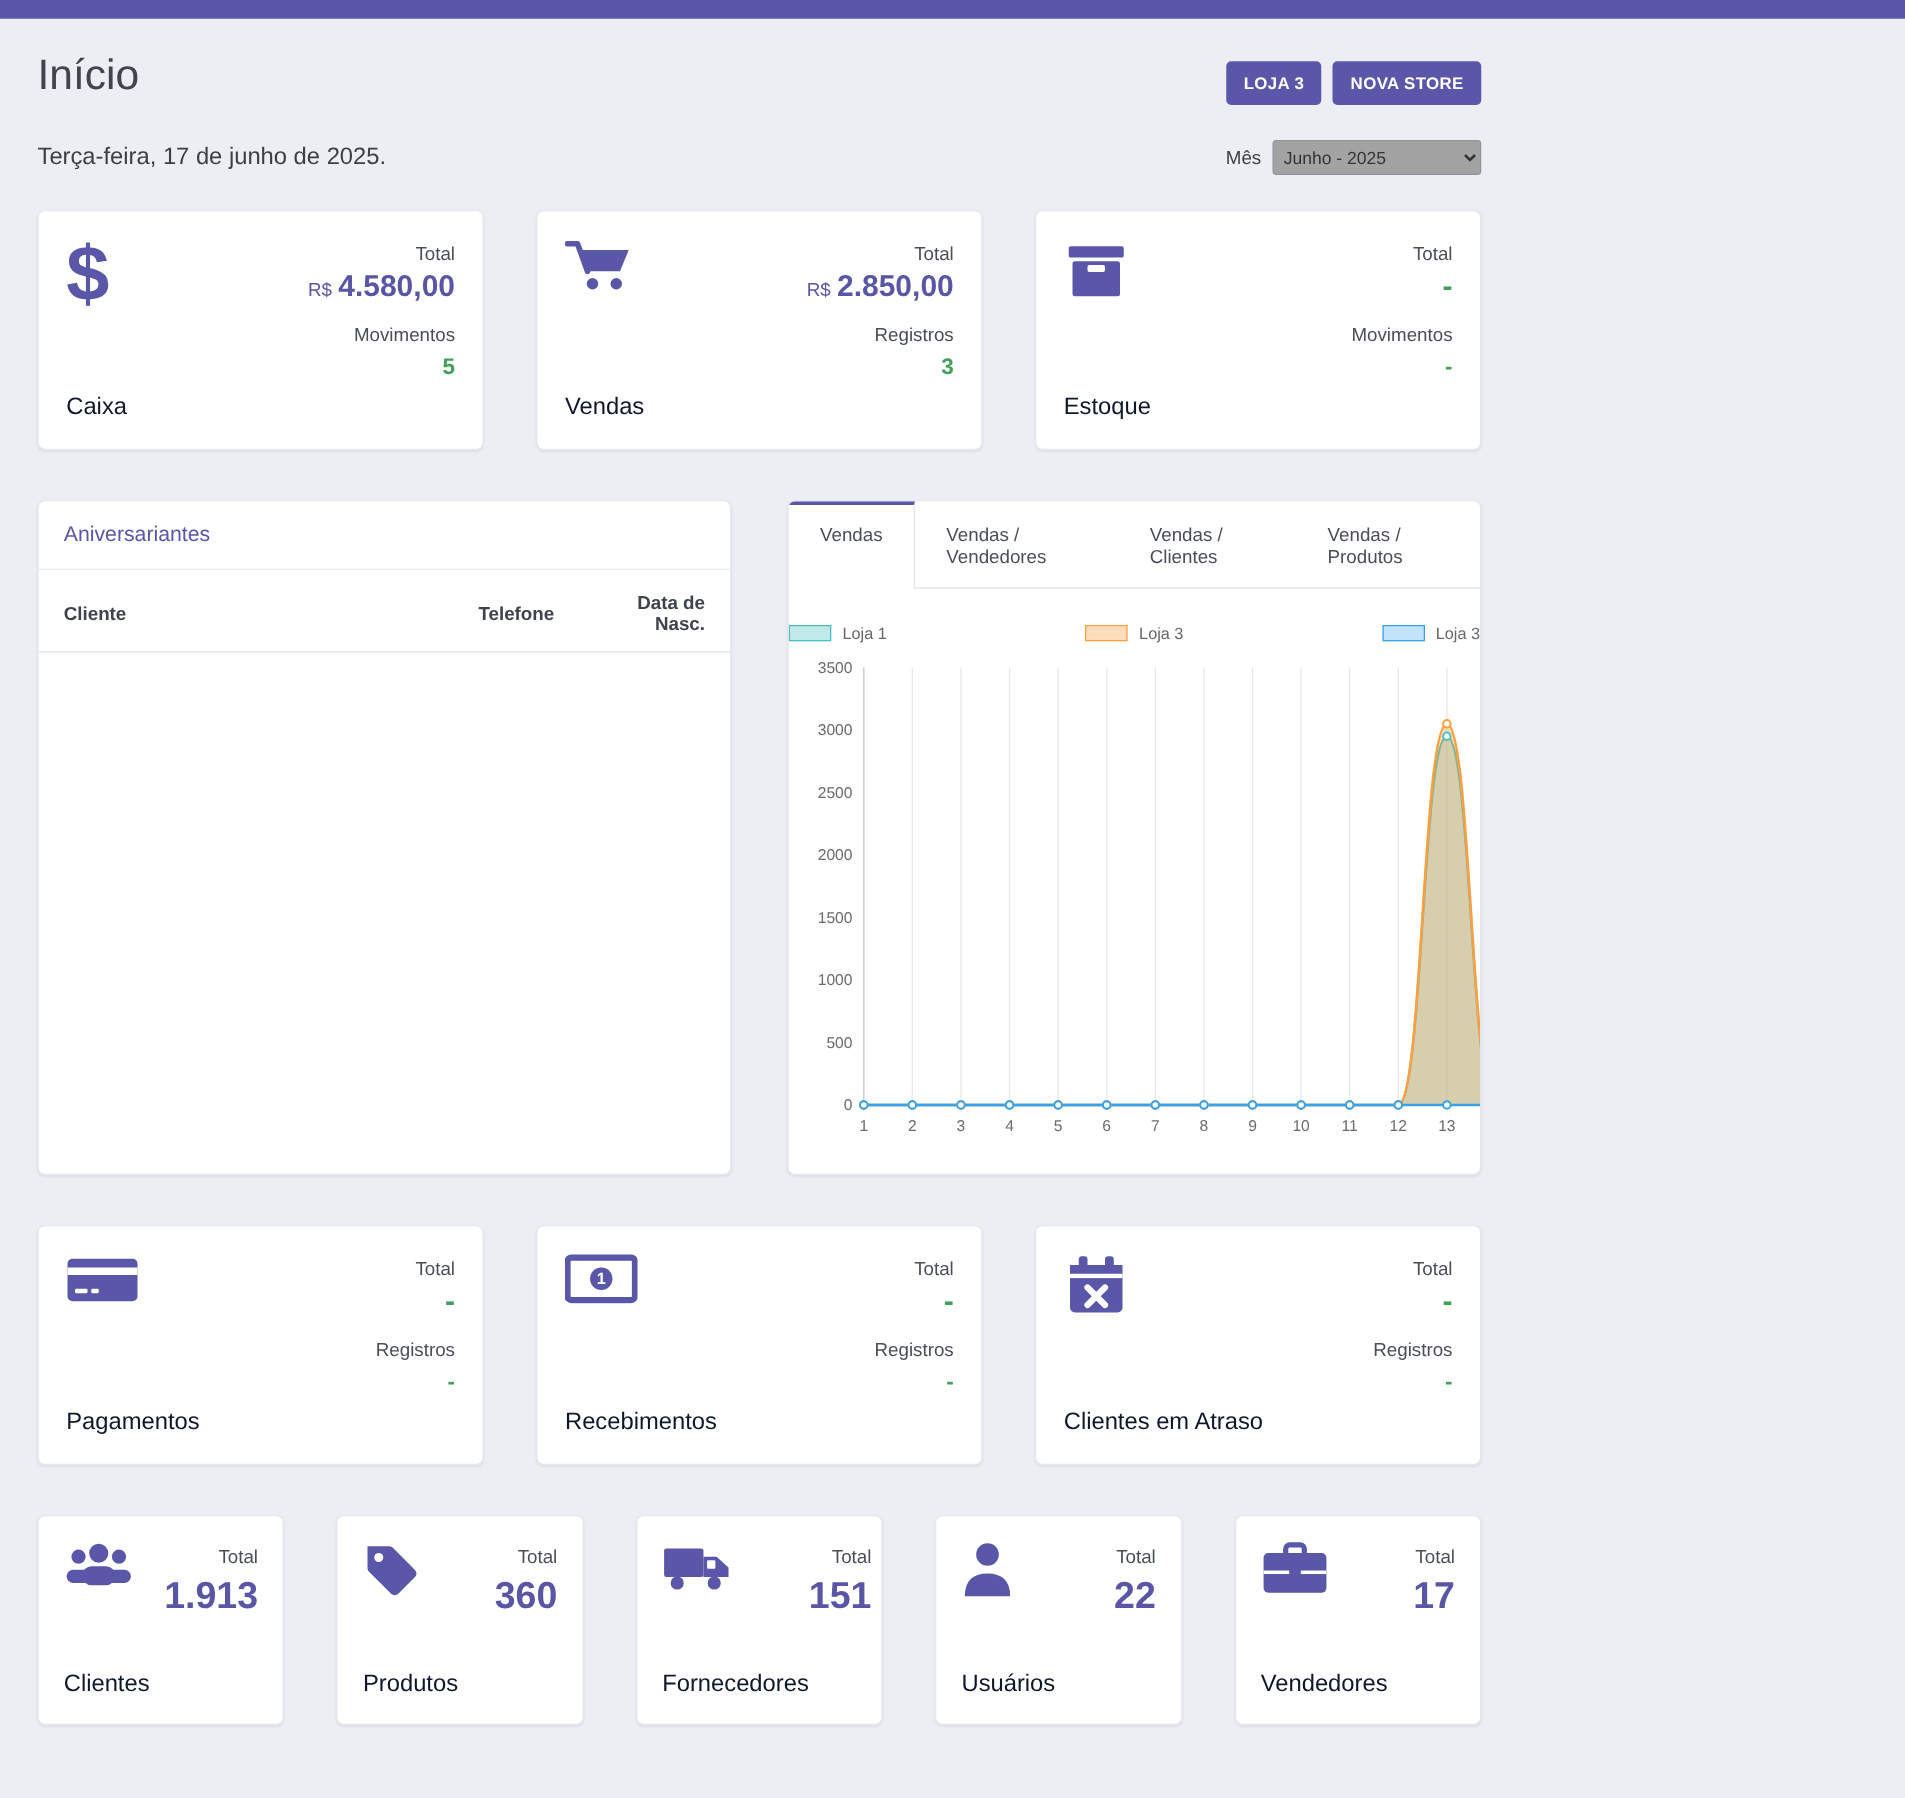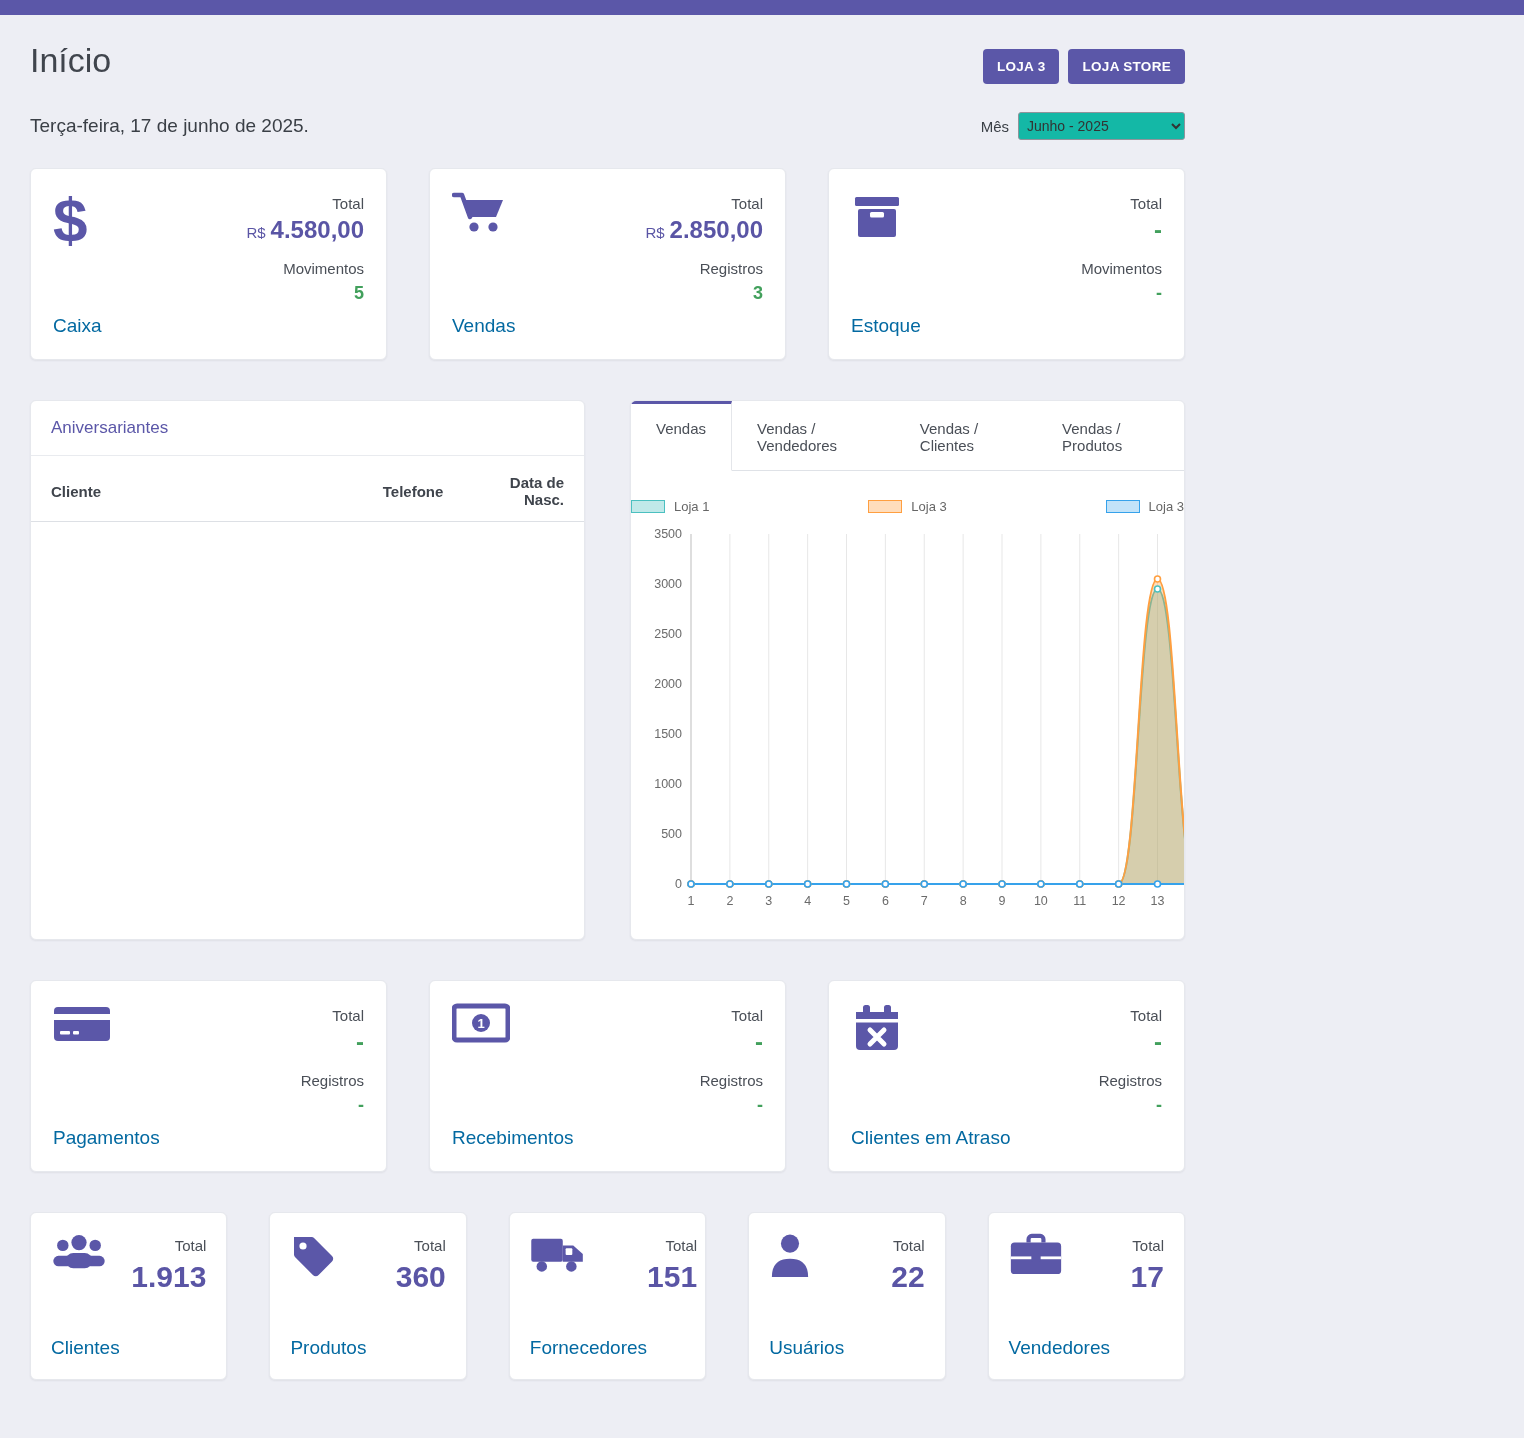--- a/index.html
+++ b/index.html
@@ -15,36 +15,36 @@
   
   .header-row { display: flex; justify-content: space-between; align-items: flex-start; margin-top: 10px; }
   .page-title { margin: 0; font-size: 34px; font-weight: 500; color: #40454d; }
   .header-buttons { display: flex; gap: 9px; margin-top: 8px; }
   .btn { background: #5b57a8; color: #fff; border: none; border-radius: 4px; font-weight: 700;
          font-size: 13.5px; padding: 10px 14px; font-family: inherit; cursor: pointer; letter-spacing: .3px; }
   .date-row { display: flex; justify-content: space-between; align-items: center; margin-top: 28px; margin-bottom: 28px; }
   .date-text { font-size: 19px; color: #3a3f46; }
   .month-picker { display: flex; align-items: center; gap: 9px; font-size: 15px; color: #3a3f46; }
   .month-picker select { width: 167px; height: 28px; font-size: 14px; border: 1px solid #8f949b;
-        border-radius: 3px; background: #14b8a6; font-family: inherit; color: #333; padding: 0 4px; }
+        border-radius: 3px; background: #a3a3a3; font-family: inherit; color: #333; padding: 0 4px; }
 
   
   .grid-3 { display: grid; grid-template-columns: repeat(3, 1fr); gap: 42px; margin-bottom: 40px; }
   .grid-5 { display: grid; grid-template-columns: repeat(5, 1fr); gap: 42px; }
   .mid-grid { display: grid; grid-template-columns: 1fr 1fr; gap: 45px; margin-bottom: 40px; }
 
   .card { background: #fff; border-radius: 6px; border: 1px solid #e6e8ed;
           box-shadow: 0 1px 2px rgba(40,40,60,.07); overflow: hidden; }
 
   
   .stat-card { display: flex; justify-content: space-between; padding: 22px; min-height: 192px; }
   .stat-left { display: flex; flex-direction: column; justify-content: space-between; }
   .icon-wrap svg { display: block; }
   .dollar-glyph { font-size: 62px; font-weight: 700; color: #5b57a8; line-height: .95; }
-  .stat-title { font-size: 19px; color: #0369a1; margin-top: 10px; }
+  .stat-title { font-size: 19px; color: #0f172a; margin-top: 10px; }
   .stat-right { text-align: right; }
   .stat-label { font-size: 15px; color: #4a4f57; margin-top: 4px; }
   .stat-label + .stat-value { margin-top: 4px; }
   .stat-label.second { margin-top: 16px; }
   .stat-value { font-size: 24px; font-weight: 700; color: #5a55a5; }
   .stat-value .currency { font-size: 15px; font-weight: 400; margin-right: 5px; }
   .stat-value .val.is-dash { color: #42a05c; }
   .stat-sub { font-size: 18px; font-weight: 700; color: #42a05c; margin-top: 6px; }
 
   
@@ -76,21 +76,21 @@
 <body>
 
 <div class="topbar"></div>
 
 <div class="page">
 
   <div class="header-row">
     <h1 class="page-title">Início</h1>
     <div class="header-buttons">
       <button class="btn">LOJA 3</button>
-      <button class="btn">LOJA STORE</button>
+      <button class="btn">NOVA STORE</button>
     </div>
   </div>
 
   <div class="date-row">
     <div class="date-text">Terça-feira, 17 de junho de 2025.</div>
     <div class="month-picker">
       <span>Mês</span>
       <select>
         <option>Junho - 2025</option>
       </select>

